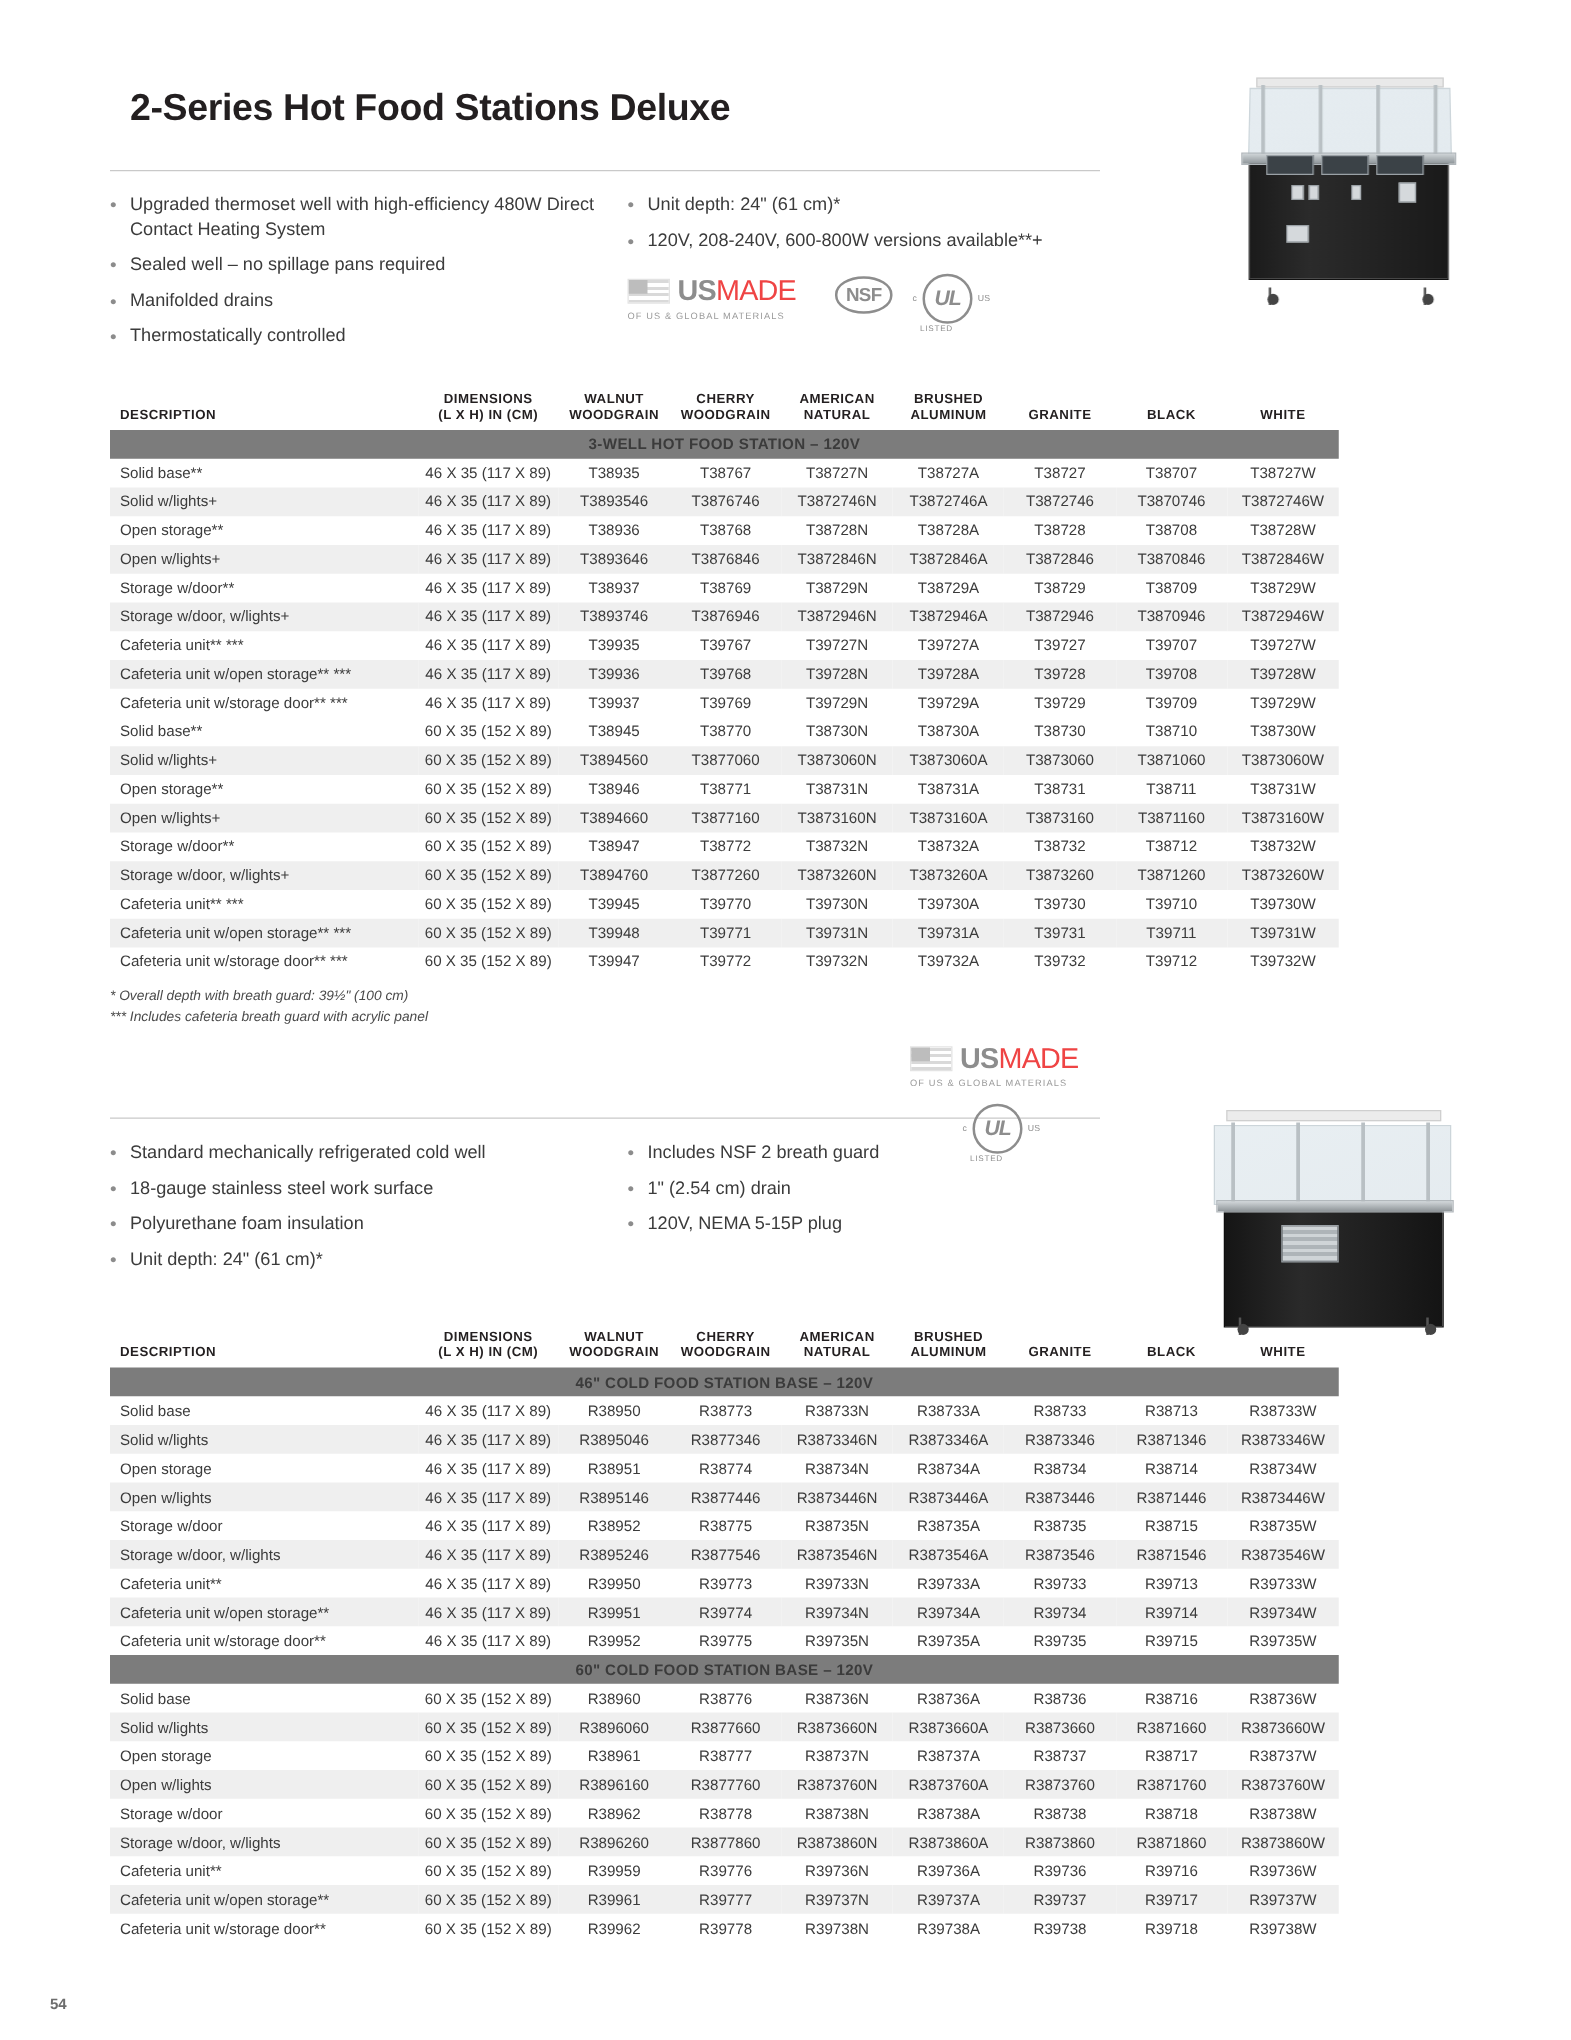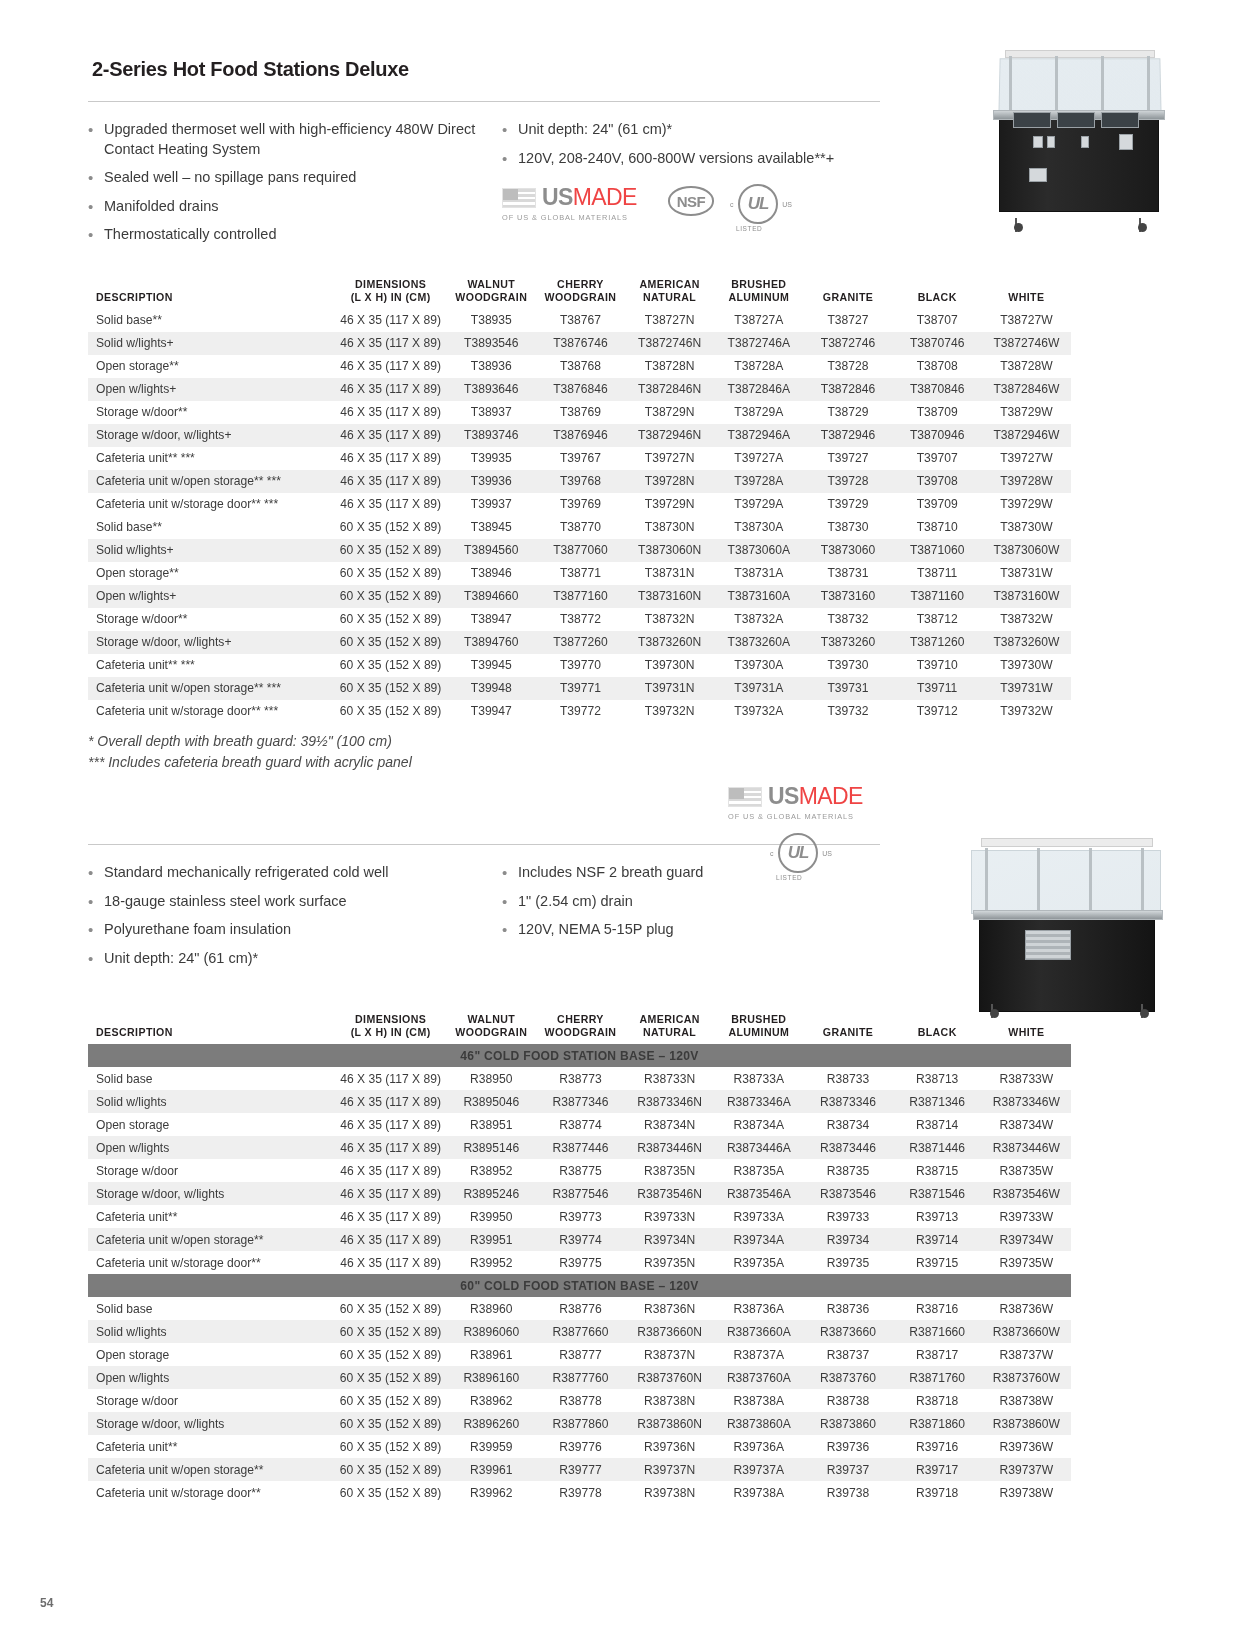--- a/index.html
+++ b/index.html
@@ -14,25 +14,25 @@
   }
   .page {
     position: relative;
     width: 1257px;
     min-height: 1632px;
     padding: 40px 88px 30px 88px;
   }
   
   .section { position: relative; }
   .sec-title {
-    font-size: 20px;
+    font-size: 30px;
     font-weight: bold;
     letter-spacing: -0.3px;
     color: #231f20;
-    margin: 4px;
+    margin: 16px;
     padding: 14px 0 16px 0;
   }
   .title-rule {
     border-bottom: 1px solid #c9c9c9;
     width: 792px;
     margin: 0 0 18px 0;
   }
   
   .features {
     display: flex;
@@ -205,21 +205,21 @@
   table.spec tbody td.left {
     text-align: left;
     padding-left: 8px;
   }
   tr.alt td { background: #efefef; }
   
   .footnotes {
     display: flex;
     width: 983px;
     margin-top: 9px;
-    font-size: 14px;
+    font-size: 11px;
     font-style: italic;
     color: #4a4a4a;
   }
   .fn-left { width: 420px; }
   .fn-right { flex: 1; }
   .fn-line { margin-bottom: 3px; line-height: 1.3; }
   
   .section2 { margin-top: 70px; }
   .notes-row {
     display: flex;
@@ -373,20 +373,23 @@
           <th>WALNUT<br>WOODGRAIN</th>
           <th>CHERRY<br>WOODGRAIN</th>
           <th>AMERICAN<br>NATURAL</th>
           <th>BRUSHED<br>ALUMINUM</th>
           <th>GRANITE</th>
           <th>BLACK</th>
           <th>WHITE</th>
         </tr>
       </thead>
       <tbody>
+          <tr class="grouprow">
+            <td colspan="9">3-WELL HOT FOOD STATION – 120V</td>
+          </tr>
           <tr>
             <td class="left">Solid base**</td>
             <td>46 X 35 (117 X 89)</td>
             <td>T38935</td>
             <td>T38767</td>
             <td>T38727N</td>
             <td>T38727A</td>
             <td>T38727</td>
             <td>T38707</td>
             <td>T38727W</td>

